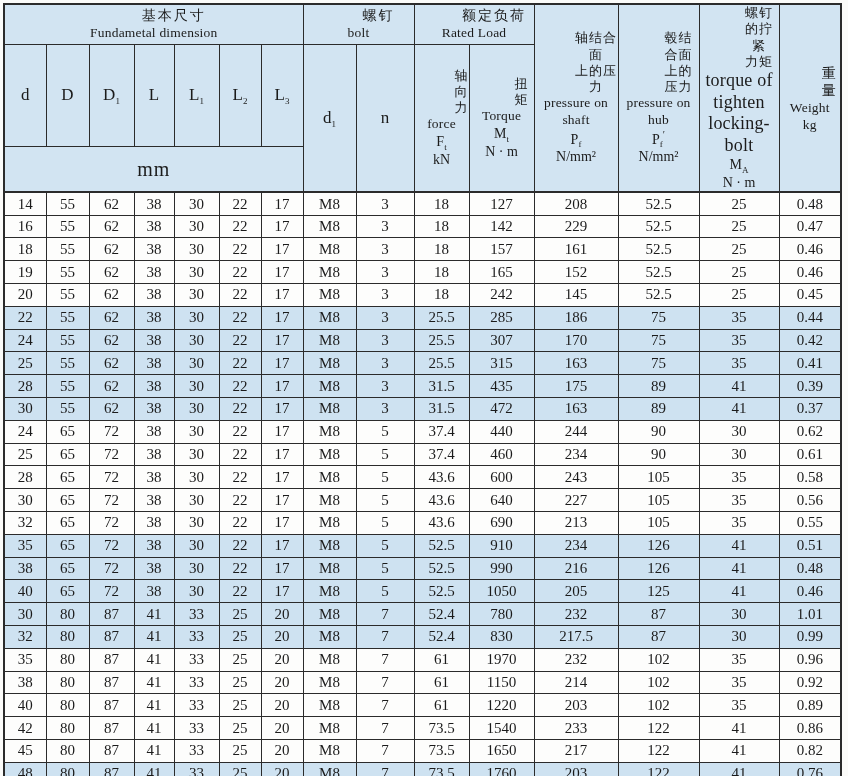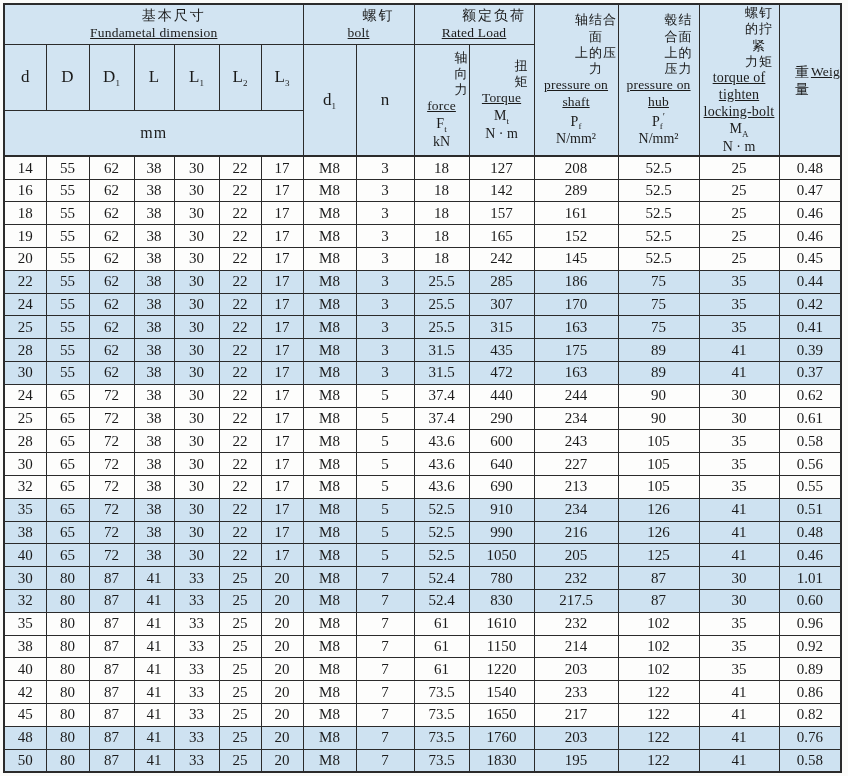--- a/index.html
+++ b/index.html
@@ -27,29 +27,29 @@
   }
   thead th{background:var(--header-bg);font-weight:normal;}
   tbody td{height:22.8px;font-size:15px;background:#fdfdfc;}
   tbody tr.shaded td{background:var(--shade-bg);}
   tbody tr:first-child td{border-top-width:2px;}
   tr.h1{height:40px;}
   tr.h2{height:46px;}
   tr.h3{height:38px;}
   .zh{font-size:14px;letter-spacing:2px;line-height:1.25;margin-left:40px;}
   .zh.sm{font-size:13px;letter-spacing:1px;}
-  .en{font-size:13.5px;letter-spacing:.2px;line-height:1.25;text-decoration:underline;}
-  .en.sm{font-size:14px;line-height:1.2;}
+  .en{font-size:13.5px;letter-spacing:.2px;line-height:1.25;}
+  .en.sm{font-size:18px;line-height:1.2;}
   .sym{font-size:14px;line-height:1.25;}
   sub{font-size:9px;line-height:0;}
   .prime{font-size:10px;vertical-align:super;}
   th.dim{font-size:17px;}
-  th.mm-cell{font-size:16px;letter-spacing:1px;}
+  th.mm-cell{font-size:20px;letter-spacing:1px;}
   .vstack{display:flex;flex-direction:column;justify-content:center;height:100%;}
-  .weight-stack{display:flex;flex-direction:row;justify-content:center;height:100%;padding:10px 0 8px 0;}
+  .weight-stack{display:flex;flex-direction:column;justify-content:flex-start;height:100%;padding:10px 0 8px 0;}
 </style>
 </head>
 <body>
 
 <div class="page">
 <table>
   <colgroup>
     <col style="width:42px">
         <col style="width:43px">
         <col style="width:45px">
@@ -169,21 +169,21 @@
           <td>55</td>
           <td>62</td>
           <td>38</td>
           <td>30</td>
           <td>22</td>
           <td>17</td>
           <td>M8</td>
           <td>3</td>
           <td>18</td>
           <td>142</td>
-          <td>289</td>
+          <td>229</td>
           <td>52.5</td>
           <td>25</td>
           <td>0.47</td>
         </tr>
         <tr>
           <td>18</td>
           <td>55</td>
           <td>62</td>
           <td>38</td>
           <td>30</td>
@@ -338,21 +338,21 @@
           <td>25</td>
           <td>65</td>
           <td>72</td>
           <td>38</td>
           <td>30</td>
           <td>22</td>
           <td>17</td>
           <td>M8</td>
           <td>5</td>
           <td>37.4</td>
-          <td>290</td>
+          <td>460</td>
           <td>234</td>
           <td>90</td>
           <td>30</td>
           <td>0.61</td>
         </tr>
         <tr>
           <td>28</td>
           <td>65</td>
           <td>72</td>
           <td>38</td>
@@ -478,34 +478,34 @@
           <td>33</td>
           <td>25</td>
           <td>20</td>
           <td>M8</td>
           <td>7</td>
           <td>52.4</td>
           <td>830</td>
           <td>217.5</td>
           <td>87</td>
           <td>30</td>
-          <td>0.60</td>
+          <td>0.99</td>
         </tr>
         <tr>
           <td>35</td>
           <td>80</td>
           <td>87</td>
           <td>41</td>
           <td>33</td>
           <td>25</td>
           <td>20</td>
           <td>M8</td>
           <td>7</td>
           <td>61</td>
-          <td>1610</td>
+          <td>1970</td>
           <td>232</td>
           <td>102</td>
           <td>35</td>
           <td>0.96</td>
         </tr>
         <tr>
           <td>38</td>
           <td>80</td>
           <td>87</td>
           <td>41</td>

